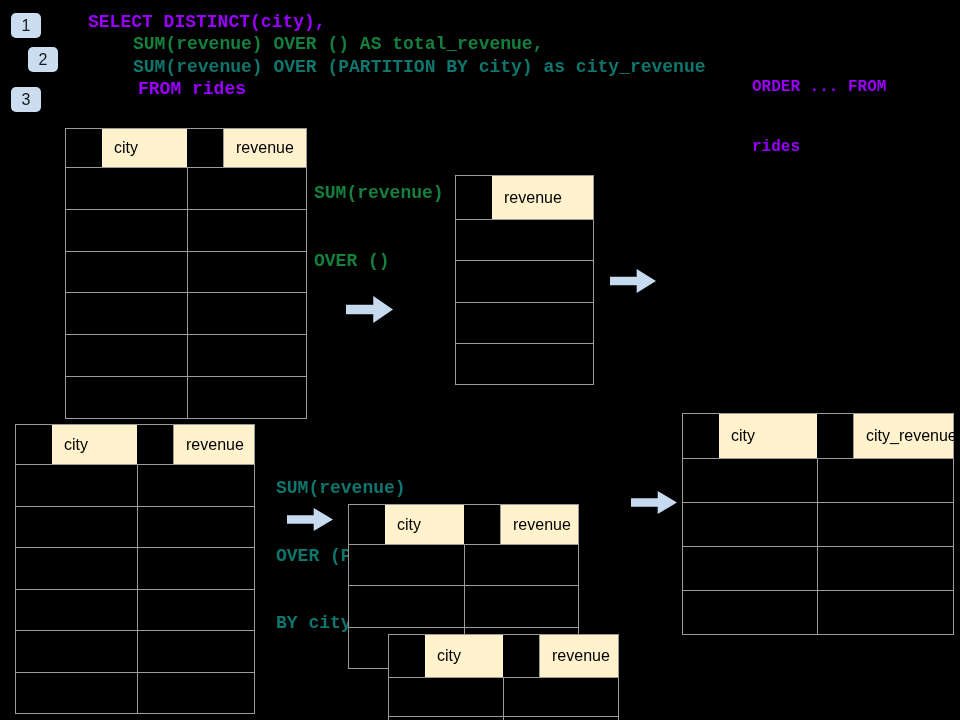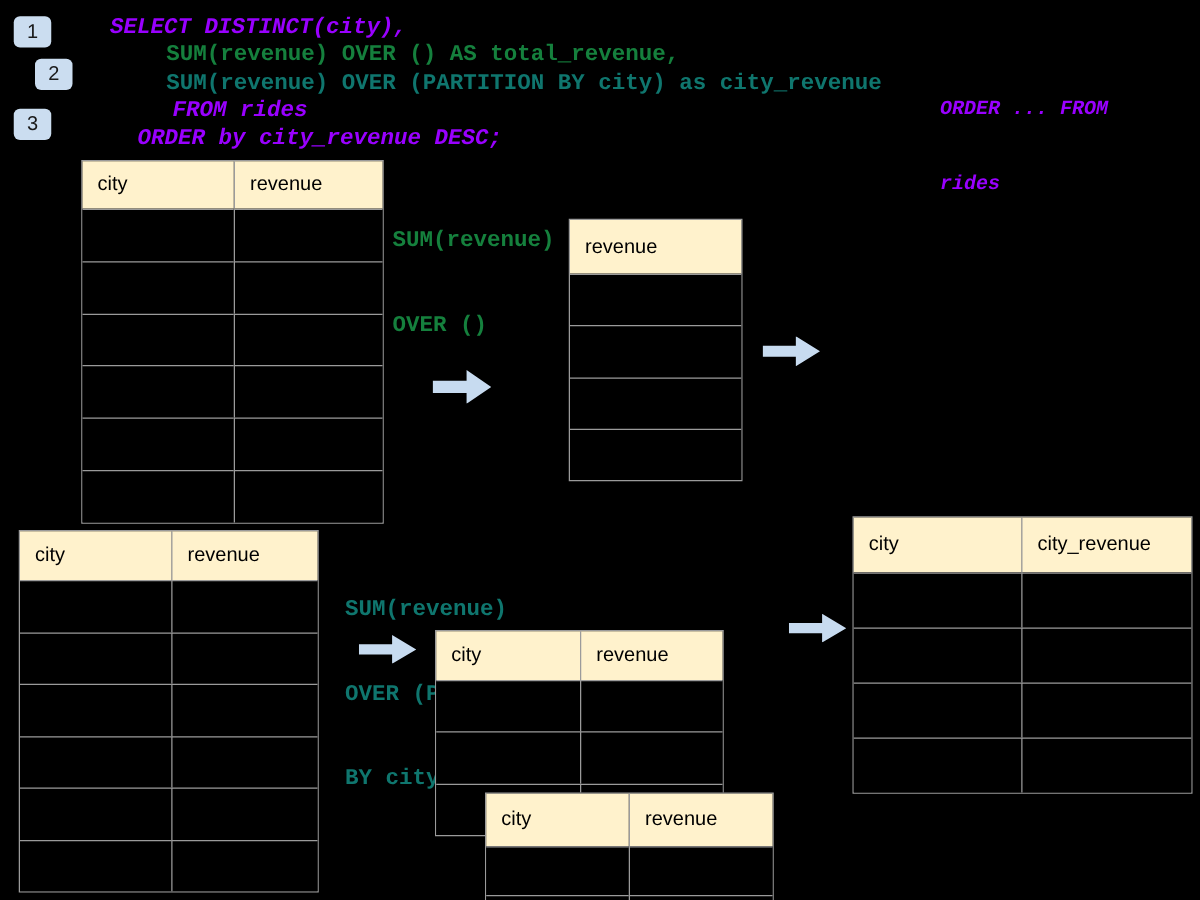--- a/index.html
+++ b/index.html
@@ -2,21 +2,21 @@
 <html><head>
 <meta charset="utf-8">
 <style>
   html,body{margin:0;padding:0;background:#000;}
   #slide{position:relative;width:960px;height:720px;background:#000;overflow:hidden;
          font-family:"Liberation Sans",sans-serif;}
 
   
   .code{position:absolute;font-family:"Liberation Mono","DejaVu Sans Mono",monospace;
         font-weight:bold;font-size:18px;line-height:22.5px;white-space:pre;}
-  .purple{color:#9900FF;font-style:italic;}
+  .purple{color:#9900FF;}
   .red{color:#15803d;}
   .green{color:#0f766e;}
 
   #sql1{left:88px;top:11px;}
   #sql2{left:133px;top:33px;}
   #sql3{left:133px;top:56px;}
   #sql4{left:110px;top:78px;margin-left:28px;}
   #sql5{left:110px;top:100px;}
 
   #note-total{left:314px;top:137px;}
@@ -29,21 +29,21 @@
          color:#1a1a1a;font-size:16px;}
   #badge1{left:11px;top:13px;}
   #badge2{left:28px;top:47px;}
   #badge3{left:11px;top:87px;}
 
   
   .tbl{position:absolute;background:#000;border:1px solid #9b9b9b;display:grid;}
   .row{display:grid;}
   .row > div{min-width:0;}
   .th{background:#FFF2CC;color:#000;font-size:16px;display:flex;align-items:center;
-      padding-left:12px;}
+      padding-left:12px;margin-left:36px;}
   .th + .th{border-left:1px solid #9b9b9b;}
   .tr > div{border-top:1px solid #9b9b9b;background:#000;}
   .tr > div + div{border-left:1px solid #9b9b9b;}
 
   #t1{left:65px;top:128px;width:240px;height:289px;grid-template-rows:38px repeat(6,1fr);}
   #t1 .row{grid-template-columns:121px 1fr;}
 
   #t2{left:455px;top:175px;width:137px;height:208px;grid-template-rows:43px repeat(4,1fr);}
   #t2 .row{grid-template-columns:1fr;}
 
@@ -73,21 +73,20 @@
 <div id="slide">
 
   <div class="badge" id="badge1">1</div>
   <div class="badge" id="badge2">2</div>
   <div class="badge" id="badge3">3</div>
 
   <div class="code purple" id="sql1">SELECT DISTINCT(city),</div>
   <div class="code red" id="sql2">SUM(revenue) OVER () AS total_revenue,</div>
   <div class="code green" id="sql3">SUM(revenue) OVER (PARTITION BY city) as city_revenue</div>
   <div class="code purple" id="sql4">FROM rides</div>
-  <div class="code purple" id="sql5">ORDER by city_revenue DESC;</div>
 
   <div class="code purple" id="note-from">
     <div>ORDER ... FROM</div>
     <div>rides</div>
   </div>
 
   <div class="code red" id="note-total">
     <div>SUM(revenue)</div>
     <div>OVER ()</div>
   </div>

